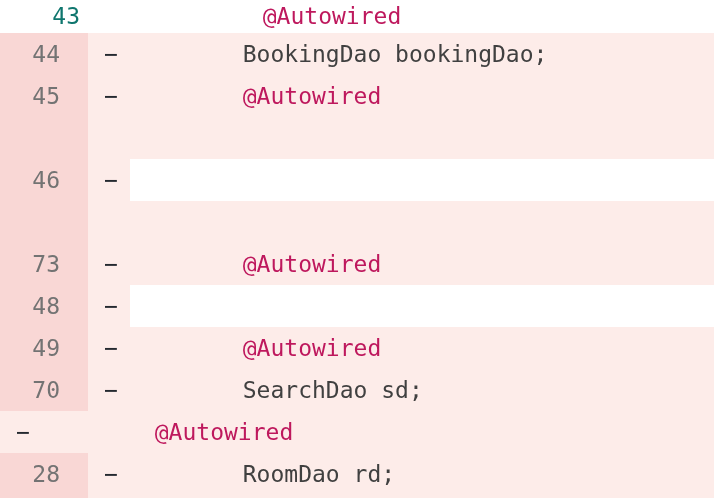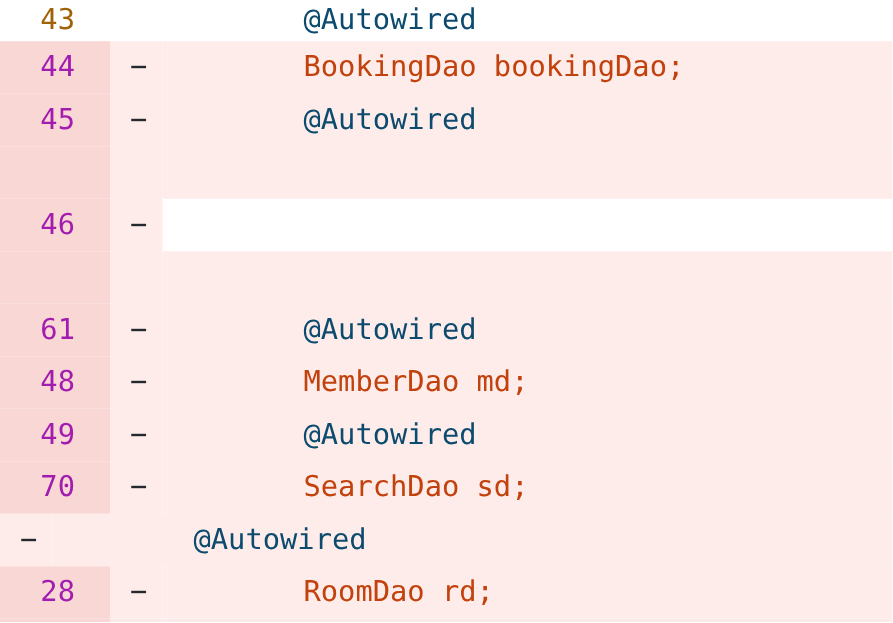--- a/index.html
+++ b/index.html
@@ -25,26 +25,27 @@
   }
   .row.sliver {
     height: 3px;
     overflow: hidden;
   }
   .gutter {
     flex: 0 0 88px;
     width: 88px;
     text-align: right;
     padding-right: 28px;
-    color: #a21caf;
+    color: #737373;
     user-select: none;
   }
   .row.context .gutter {
     background: #ffffff;
-    color: #a16207;
+    color: #0f766e;
+    margin-left: 20px;
   }
   .row.deleted .gutter,
   .row.empty .gutter,
   .row.sliver .gutter {
     background: #f9d7d5;
   }
   .marker {
     flex: 0 0 42px;
     width: 42px;
     padding-left: 16px;
@@ -63,22 +64,22 @@
     background: #ffffff;
   }
   .row.deleted .marker,
   .row.deleted .code,
   .row.empty .marker,
   .row.empty .code,
   .row.sliver .marker,
   .row.sliver .code {
     background: #fdece9;
   }
-  .tok-annotation { color: #0c4a6e; }
-  .tok-plain { color: #c2410c; }
+  .tok-annotation { color: #be185d; }
+  .tok-plain { color: #404040; }
 </style>
 </head>
 <body>
 
 <div class="diff">
 
   <div class="row context first">
     <div class="gutter">43</div>
     <div class="marker"></div>
     <div class="code"><span class="tok-annotation">        @Autowired</span></div>
@@ -107,29 +108,28 @@
     <div class="marker">−</div>
   </div>
 
   <div class="row empty">
     <div class="gutter"></div>
     <div class="marker"></div>
     <div class="code"><span class="tok-plain"></span></div>
   </div>
 
   <div class="row deleted">
-    <div class="gutter">61</div>
+    <div class="gutter">73</div>
     <div class="marker">−</div>
     <div class="code"><span class="tok-annotation">        @Autowired</span></div>
   </div>
 
   <div class="row deleted">
     <div class="gutter">48</div>
     <div class="marker">−</div>
-    <div class="code"><span class="tok-plain">        MemberDao md;</span></div>
   </div>
 
   <div class="row deleted">
     <div class="gutter">49</div>
     <div class="marker">−</div>
     <div class="code"><span class="tok-annotation">        @Autowired</span></div>
   </div>
 
   <div class="row deleted">
     <div class="gutter">70</div>

